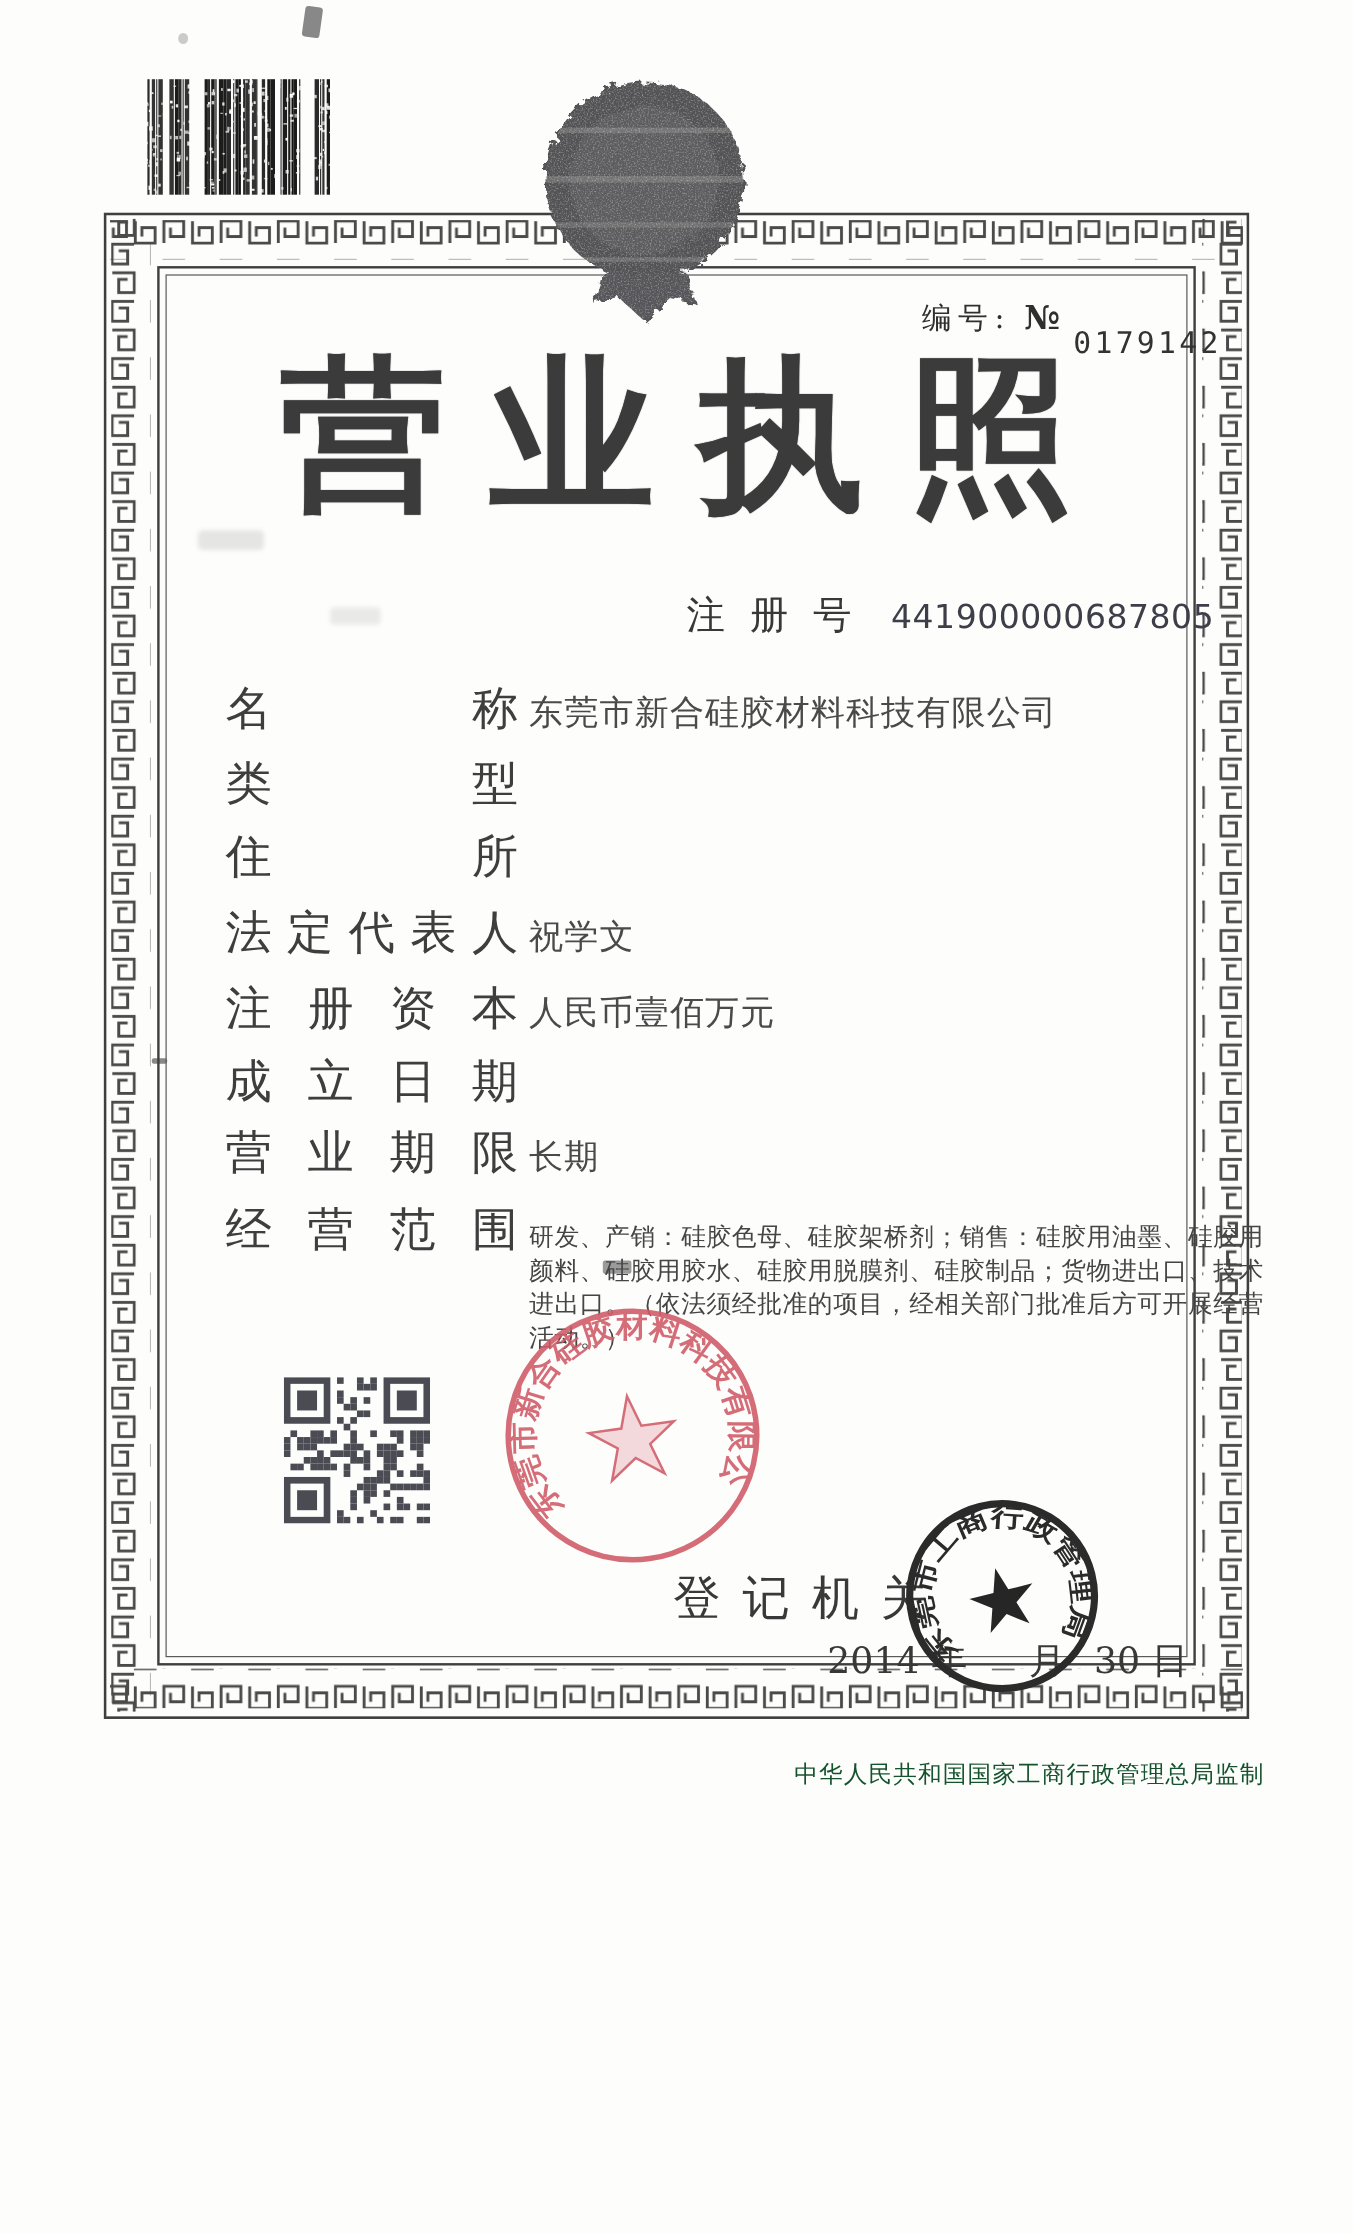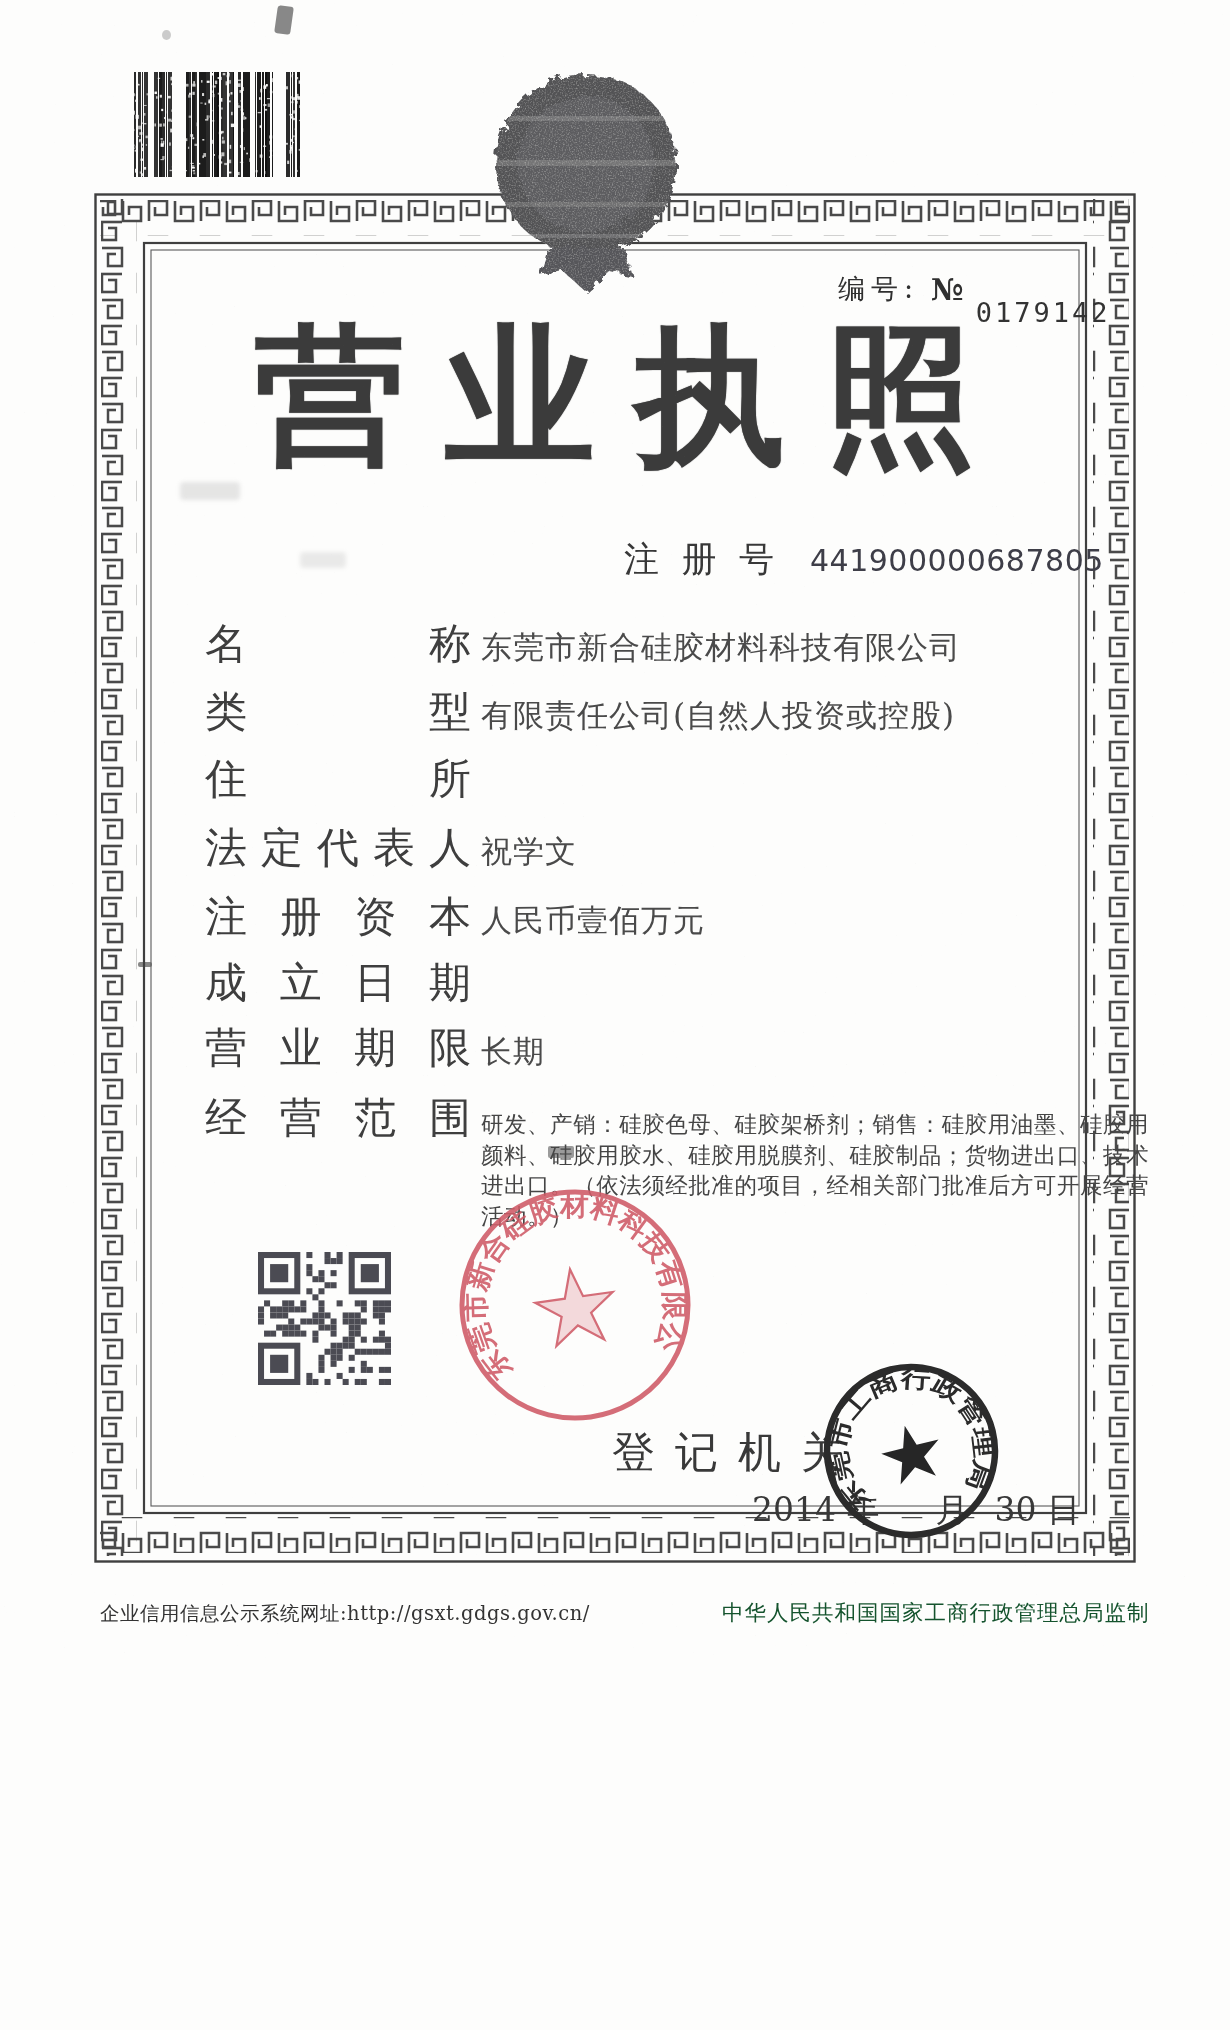--- a/index.html
+++ b/index.html
@@ -453,21 +453,20 @@
         <span>名</span>
         <span>称</span>
       </span>
     <span class="val">东莞市新合硅胶材料科技有限公司</span>
   </div>
   <div class="abs row r1">
     <span class="lbl" data-spread="">
         <span>类</span>
         <span>型</span>
       </span>
-    <span class="val">有限责任公司(自然人投资或控股)</span>
   </div>
   <div class="abs row r2">
     <span class="lbl" data-spread="">
         <span>住</span>
         <span>所</span>
       </span>
   </div>
   <div class="abs row r3">
     <span class="lbl" data-spread="">
         <span>法</span>
@@ -691,21 +690,20 @@
     <g>
       <circle cx="91" cy="91" r="84" fill="none" stroke="#2b2b2b" stroke-width="6.5"></circle>
       <use href="#star" transform="translate(91,96) scale(31)" fill="#262626"></use>
       <path id="blkArc" d="M42,132.1 A64,64 0 1,1 140,132.1" fill="none"></path>
       <text font-size="23" fill="#2b2b2b" font-family="DejaVu Sans, Liberation Sans, sans-serif" font-weight="bold">
         <textPath href="#blkArc" startOffset="2" textLength="296" lengthAdjust="spacingAndGlyphs">东莞市工商行政管理局</textPath>
       </text>
     </g>
   </svg>
 
-  <div class="abs footL">企业信用信息公示系统网址:http://gsxt.gdgs.gov.cn/</div>
   <div class="abs footR">中华人民共和国国家工商行政管理总局监制</div>
 
   <svg class="abs noise" width="1230" height="1660" viewBox="0 0 1230 1660">
     <defs>
       <filter id="pagenoise">
         <feTurbulence type="fractalNoise" baseFrequency="0.9" numOctaves="2" seed="11"></feTurbulence>
         <feColorMatrix type="matrix" values="0 0 0 0 0.35  0 0 0 0 0.35  0 0 0 0 0.35  1.2 0 0 0 -1.02"></feColorMatrix>
       </filter>
     </defs>
     <rect width="1230" height="1660" filter="url(#pagenoise)" opacity="0.6"></rect>

